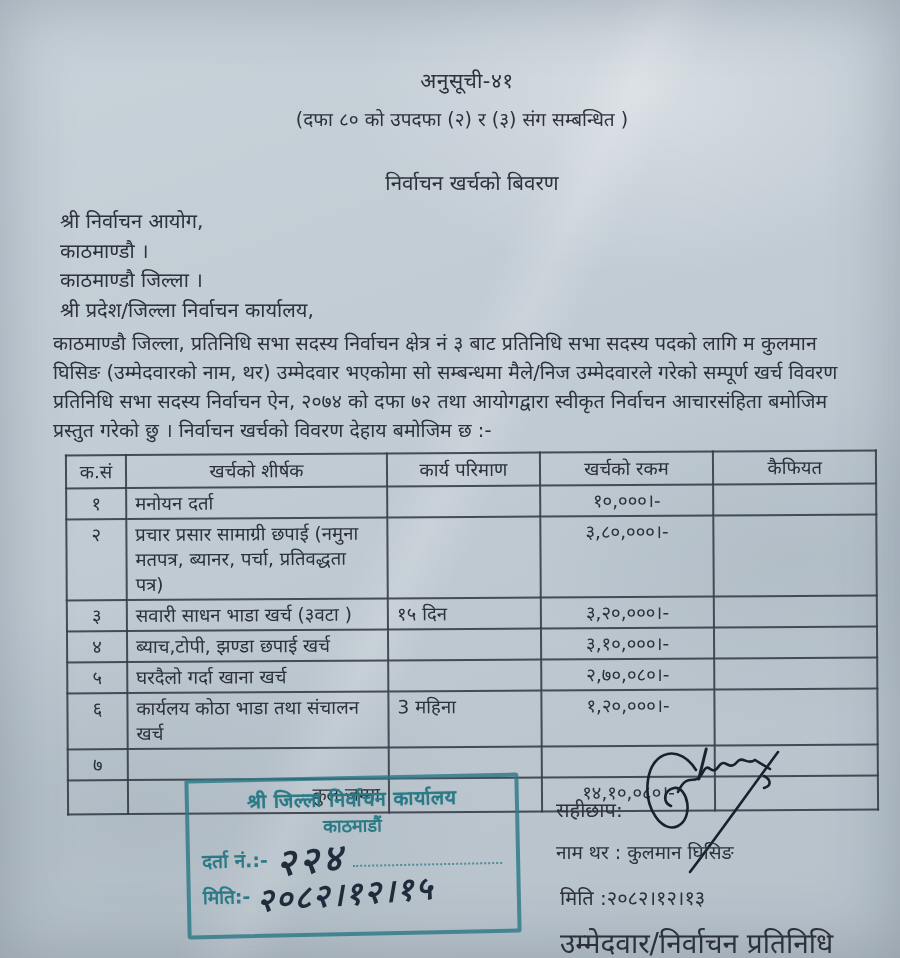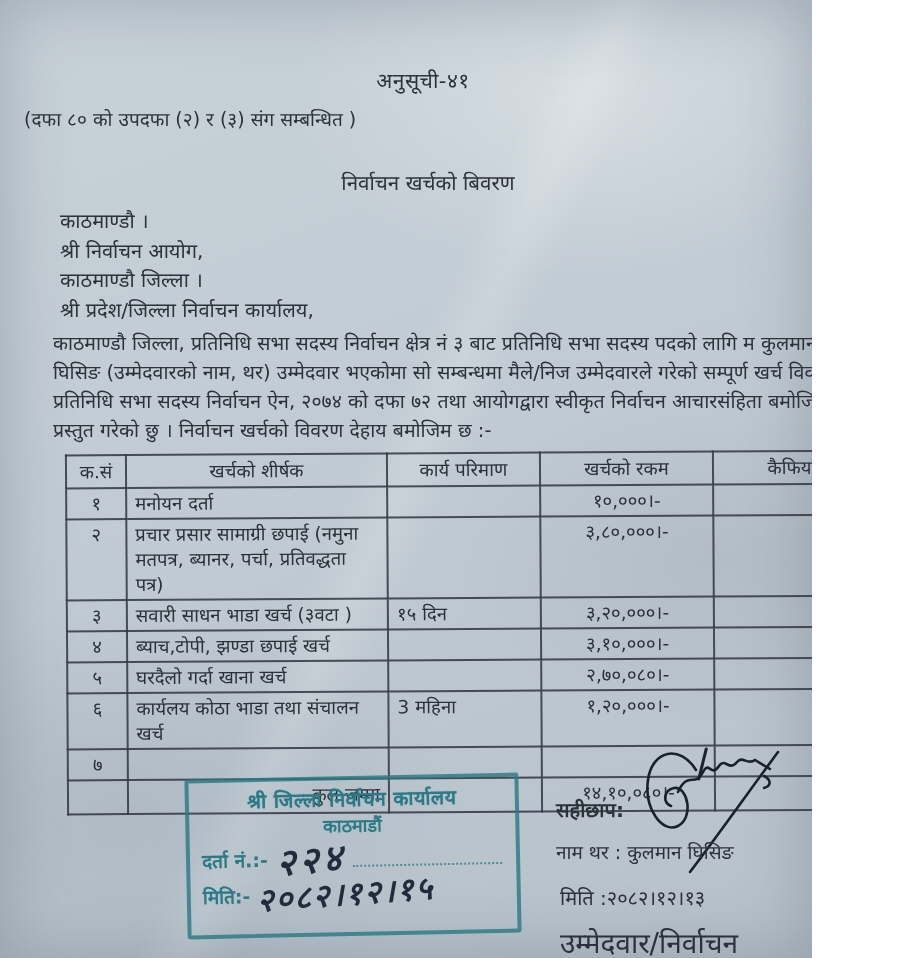--- a/index.html
+++ b/index.html
@@ -1,28 +1,28 @@
 <!DOCTYPE html>
 <html><head>
 <meta charset="utf-8">
 <style>
   html,body{margin:0;padding:0;}
   body{width:900px;height:958px;font-family:"DejaVu Sans","Liberation Sans",sans-serif;}
   .paper{
-    position:relative;width:812px;height:958px;overflow:hidden;color:#2c313a;
+    position:relative;width:900px;height:958px;overflow:hidden;color:#2c313a;
     background:
       radial-gradient(ellipse 420px 260px at 72% 10%, rgba(255,255,255,0.30), rgba(255,255,255,0) 70%),
       radial-gradient(ellipse 500px 300px at 15% 85%, rgba(96,112,128,0.14), rgba(96,112,128,0) 70%),
       radial-gradient(ellipse 380px 240px at 88% 58%, rgba(96,112,128,0.12), rgba(96,112,128,0) 70%),
       linear-gradient(115deg, rgba(255,255,255,0) 46%, rgba(255,255,255,0.16) 50%, rgba(255,255,255,0) 54%),
       linear-gradient(160deg,#c8d2d9 0%,#c1cbd3 45%,#b6c1ca 100%);
     box-shadow:inset 0 0 70px rgba(55,66,82,0.28);
   }
   .annexure{position:absolute;top:66px;left:0;width:100%;text-align:center;font-size:21px;padding-left:34px;box-sizing:border-box;letter-spacing:0.5px;}
-  .clause{position:absolute;top:106px;left:0;width:100%;font-size:19px;padding-left:24px;box-sizing:border-box;}
+  .clause{position:absolute;top:106px;left:0;width:100%;text-align:center;font-size:19px;padding-left:24px;box-sizing:border-box;}
   .doc-title{position:absolute;top:168px;left:0;width:100%;text-align:center;font-size:20.5px;font-weight:400;padding-left:44px;box-sizing:border-box;}
   .addressees{position:absolute;left:60px;top:207px;font-size:20px;line-height:29.5px;}
   .body-par{position:absolute;left:53px;top:329px;width:814px;font-size:19.5px;line-height:29px;margin:0;}
   .expense-table{position:absolute;left:66px;top:452px;width:812px;border-collapse:collapse;transform:rotate(-0.35deg);font-size:18.5px;color:#2b3039;}
   .expense-table th,.expense-table td{border:2px solid rgba(52,58,68,0.88);padding:2px 8px;line-height:25px;vertical-align:top;font-weight:normal;}
   .expense-table th{text-align:center;padding:3px 4px;}
   .cell-sn{text-align:center;}
   .cell-amount{text-align:center;}
   .cell-qty{padding-left:20px;margin-left:12px;}
   .row-empty td{height:22px;}
@@ -32,40 +32,40 @@
   .stamp-office{margin-top:5px;text-align:center;font-weight:700;font-size:19.5px;letter-spacing:0.5px;text-shadow:0 0 1px rgba(44,121,134,0.5);}
   .stamp-district{text-align:center;font-weight:700;font-size:18px;margin-top:1px;}
   .stamp-row{display:flex;align-items:flex-end;margin:0 10px 0 12px;font-weight:700;font-size:19px;}
   .stamp-row.reg{margin-top:2px;}
   .stamp-row.date{margin-top:-6px;}
   .stamp-label{padding-bottom:8px;white-space:nowrap;}
   .hand{font-family:"DejaVu Serif","Liberation Serif",serif;font-style:italic;font-weight:600;color:#1f2c3c;}
   .hand-reg{font-size:37px;letter-spacing:4px;margin-left:8px;transform:rotate(-4deg);line-height:40px;}
   .hand-date{font-size:32px;letter-spacing:2px;margin-left:6px;transform:rotate(-3deg);line-height:42px;white-space:nowrap;}
   .dotted-rule{flex:1;border-bottom:2.5px dotted rgba(44,121,134,0.75);height:16px;margin:0 4px 12px 8px;}
-  .seal-label{position:absolute;left:556px;top:796px;font-size:20px;font-weight:bold;}
+  .seal-label{position:absolute;left:556px;top:796px;font-size:20px;}
   .name-line{position:absolute;left:556px;top:839px;font-size:19px;}
   .date-line{position:absolute;left:560px;top:884px;font-size:20px;}
   .role-line{position:absolute;left:560px;top:923px;font-size:28px;}
   .signature{position:absolute;left:618px;top:740px;width:190px;height:135px;}
   .signature path{fill:none;stroke:#19212e;stroke-width:2.6;stroke-linecap:round;}
   .stray-ink{position:absolute;left:701px;top:747px;width:3px;height:34px;background:#1c2330;border-radius:2px;transform:rotate(14deg);}
 </style>
 </head>
 <body>
 
 <div class="paper">
 
   <div class="annexure">अनुसूची-४१</div>
   <div class="clause">(दफा ८० को उपदफा (२) र (३) संग सम्बन्धित )</div>
   <div class="doc-title">निर्वाचन खर्चको बिवरण</div>
 
   <div class="addressees">
+    <div>श्री निर्वाचन आयोग,</div>
     <div>काठमाण्डौ ।</div>
-    <div>श्री निर्वाचन आयोग,</div>
     <div>काठमाण्डौ जिल्ला ।</div>
     <div>श्री प्रदेश/जिल्ला निर्वाचन कार्यालय,</div>
   </div>
 
   <p class="body-par">काठमाण्डौ जिल्ला, प्रतिनिधि सभा सदस्य निर्वाचन क्षेत्र नं ३ बाट प्रतिनिधि सभा सदस्य पदको लागि म कुलमान घिसिङ (उम्मेदवारको नाम, थर) उम्मेदवार भएकोमा सो सम्बन्धमा मैले/निज उम्मेदवारले गरेको सम्पूर्ण खर्च विवरण प्रतिनिधि सभा सदस्य निर्वाचन ऐन, २०७४ को दफा ७२ तथा आयोगद्वारा स्वीकृत निर्वाचन आचारसंहिता बमोजिम प्रस्तुत गरेको छु । निर्वाचन खर्चको विवरण देहाय बमोजिम छ :-</p>
 
   <table class="expense-table">
     <colgroup>
       <col style="width:60px">
         <col style="width:262px">

